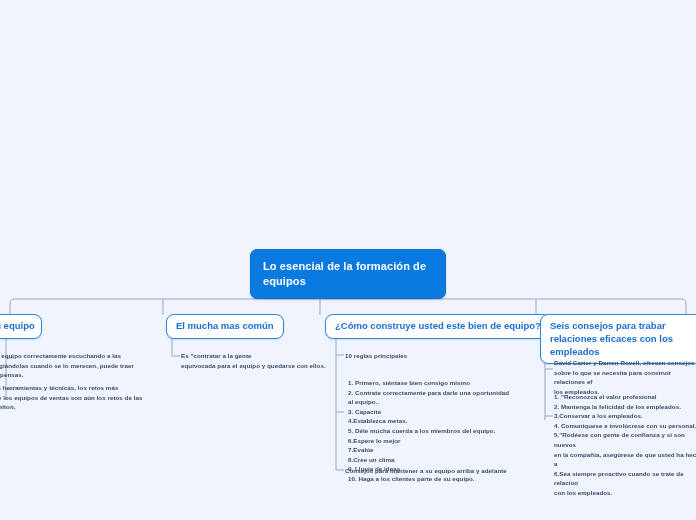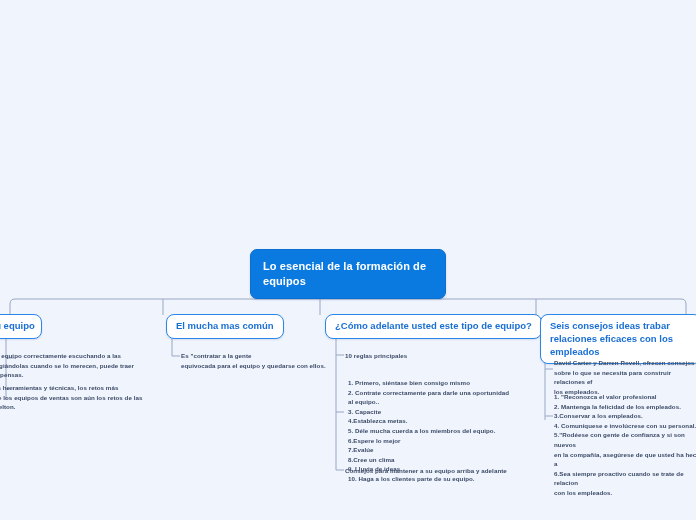--- a/index.html
+++ b/index.html
@@ -115,21 +115,21 @@
 
   <div class="branch-node" style="left:166px;top:306px;">
     <span>El mucha mas común</span>
   </div>
   <div class="leaf" style="left:181px;top:343px;width:160px;">
     <p>Es "contratar a la gente</p>
     <p>equivocada para el equipo y quedarse con ellos.</p>
   </div>
 
   <div class="branch-node" style="left:325px;top:306px;">
-    <span>¿Cómo adelante usted este tipo de equipo?</span>
+    <span>¿Cómo construye usted este bien de equipo?</span>
   </div>
   <div class="leaf" style="left:345px;top:343px;width:170px;">
     <p>10 reglas principales</p>
   </div>
   <div class="leaf" style="left:348px;top:370px;width:168px;">
     <ol class="list">
       <li>1. Primero, siéntase bien consigo mismo</li>
       <li>2. Contrate correctamente para darle una oportunidad al equipo..</li>
       <li>3. Capacite</li>
       <li>4.Establezca metas.</li>
@@ -139,21 +139,21 @@
       <li>8.Cree un clima</li>
       <li>9. Lluvia de ideas</li>
       <li>10. Haga a los clientes parte de su equipo.</li>
     </ol>
   </div>
   <div class="leaf" style="left:345px;top:458px;width:190px;">
     <p>Consejos para mantener a su equipo arriba y adelante</p>
   </div>
 
   <div class="branch-node wrap" style="left:540px;top:306px;width:162px;">
-    <span>Seis consejos ideas trabar relaciones eficaces con los empleados</span>
+    <span>Seis consejos para trabar relaciones eficaces con los empleados</span>
   </div>
   <div class="leaf" style="left:554px;top:350px;width:150px;">
     <p>David Carter y Darren Rovell, ofrecen consejos</p>
     <p>sobre lo que se necesita para construir relaciones ef</p>
     <p>los empleados.</p>
   </div>
   <div class="leaf" style="left:554px;top:384px;width:150px;">
     <ol class="list">
       <li>1. "Reconozca el valor profesional</li>
       <li>2. Mantenga la felicidad de los empleados.</li>

